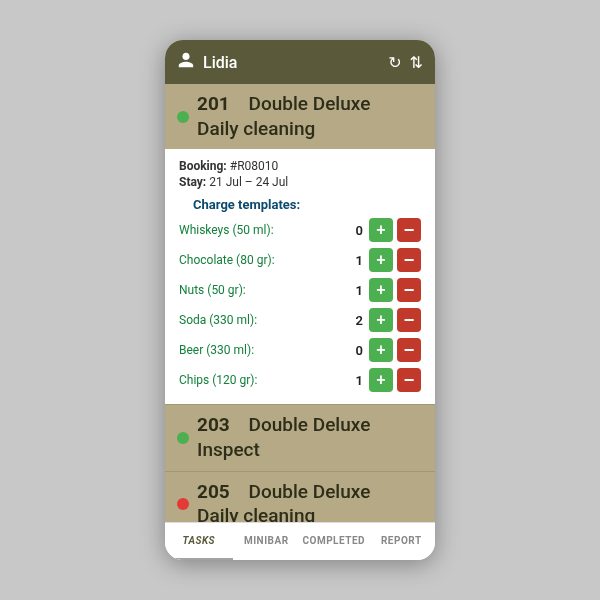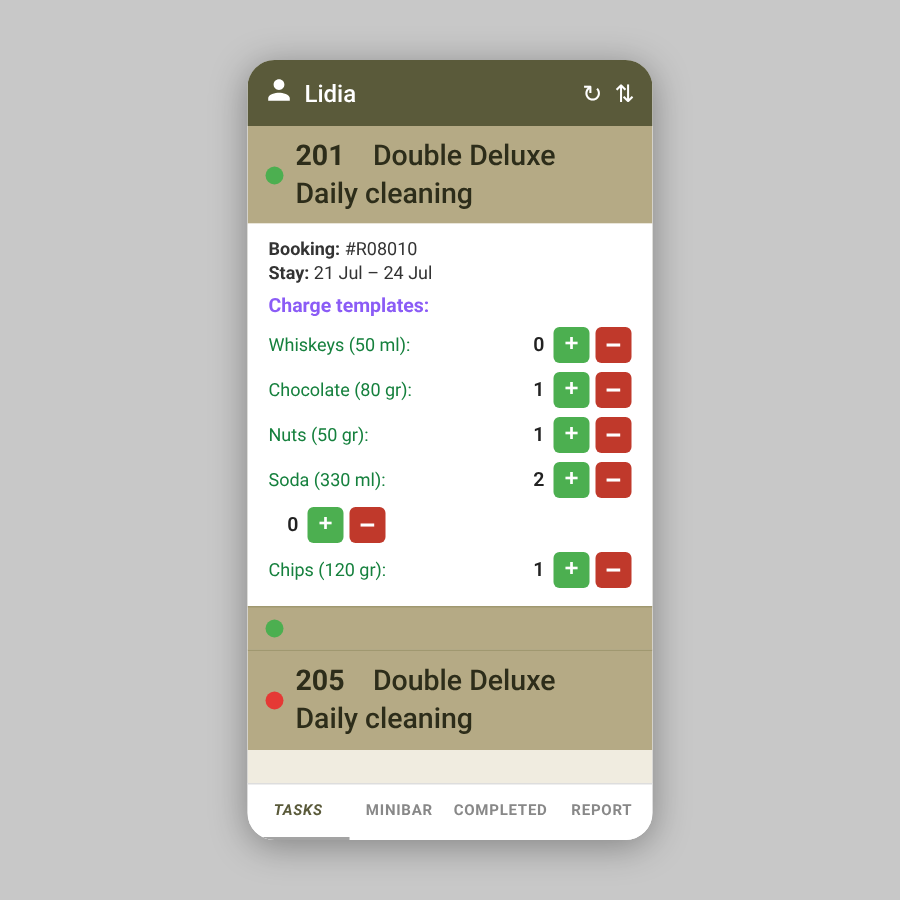--- a/index.html
+++ b/index.html
@@ -97,22 +97,22 @@
       font-size: 12px;
       color: #333;
       margin-bottom: 2px;
     }
     .detail-row span.label {
       font-weight: 700;
     }
     .section-title {
       font-size: 13px;
       font-weight: 700;
-      color: #8b5cf6;
-      margin: 8px 0 6px 0;
+      color: #0c4a6e;
+      margin: 8px 0 6px 14px;
     }
     
     .charge-item {
       display: flex;
       align-items: center;
       margin-bottom: 6px;
     }
     .charge-name {
       flex: 1;
       font-size: 12px;
@@ -268,37 +268,45 @@
       <button class="btn-plus">+</button>
       <button class="btn-minus">−</button>
     </div>
           <div class="charge-item">
       <span class="charge-name">Soda (330 ml):</span>
       <span class="charge-qty">2</span>
       <button class="btn-plus">+</button>
       <button class="btn-minus">−</button>
     </div>
           <div class="charge-item">
+      <span class="charge-name">Beer (330 ml):</span>
       <span class="charge-qty">0</span>
       <button class="btn-plus">+</button>
       <button class="btn-minus">−</button>
     </div>
           <div class="charge-item">
       <span class="charge-name">Chips (120 gr):</span>
       <span class="charge-qty">1</span>
       <button class="btn-plus">+</button>
       <button class="btn-minus">−</button>
     </div>
         </div>
 
     </div>
 
     <div id="other-rooms">
         <div class="room-card">
       <div class="dot-green"></div>
+      <div class="room-info-text">
+        <span class="room-number">203</span>
+        &nbsp;&nbsp;
+        <span>Double Deluxe</span>
+        <br>
+        <span>Inspect</span>
+      </div>
     </div>
         <div class="room-card">
       <div class="dot-red"></div>
       <div class="room-info-text">
         <span class="room-number">205</span>
         &nbsp;&nbsp;
         <span>Double Deluxe</span>
         <br>
         <span>Daily cleaning</span>
       </div>

